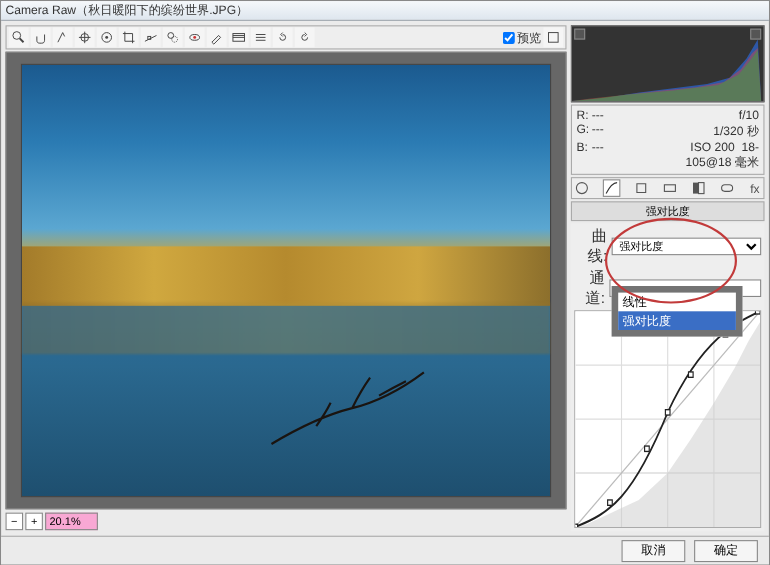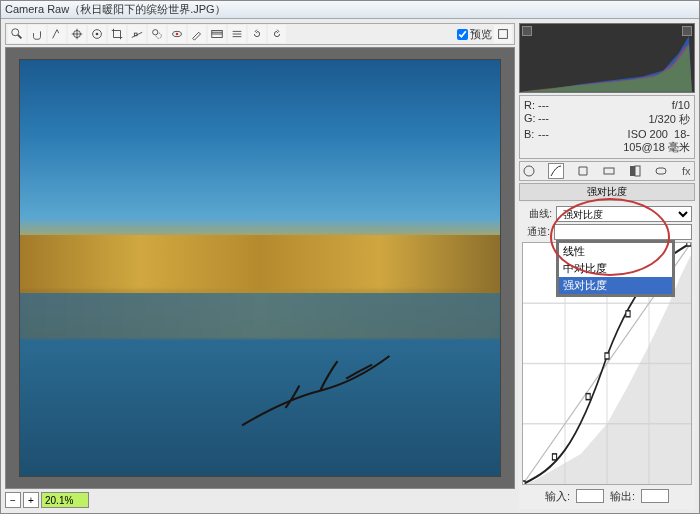--- a/index.html
+++ b/index.html
@@ -15,38 +15,38 @@
 .preview-chk{display:flex;align-items:center;gap:2px;font-size:10px;color:#333;}
 .preview-chk input{width:11px;height:11px;}
 .viewport{flex:1;background:#676767;border:1px solid #888;display:flex;align-items:center;justify-content:center;position:relative;}
 .imgbox{width:95%;height:95%;background:linear-gradient(to bottom,#1b5a8f 0%,#2b7bb3 18%,#5ba7d1 38%,#cda53a 45%,#d4a038 52%,#2b6e9e 56%,#2a688f 70%,#1e4f6f 100%);position:relative;border:1px solid #444;}
 .trees{position:absolute;top:42%;left:0;right:0;height:14%;background:linear-gradient(to right,#a37b2a,#d0a83f,#b58a2e,#cfa640,#8c6f2c);}
 .refl{position:absolute;top:55%;left:0;right:0;height:12%;background:linear-gradient(to right,#8b6a2b55,#b0903855,#8f732d55);filter:blur(1px);}
 .branch{position:absolute;bottom:10%;left:40%;width:45%;height:25%;}
 .branch svg{width:100%;height:100%;}
 .zoombar{height:18px;display:flex;align-items:center;gap:2px;}
 .zoombar .zbtn{width:16px;height:16px;background:#fff;border:1px solid #888;display:flex;align-items:center;justify-content:center;font-size:10px;cursor:pointer;}
-.zoombar .zval{height:16px;min-width:48px;background:#bef264;border:1px solid #888;display:flex;align-items:center;padding:0 3px;font-size:10px;}
+.zoombar .zval{height:16px;min-width:48px;background:#f9a8d4;border:1px solid #888;display:flex;align-items:center;padding:0 3px;font-size:10px;}
 .right{width:176px;display:flex;flex-direction:column;gap:2px;}
 .histo{height:70px;background:#333;border:1px solid #777;position:relative;overflow:hidden;}
 .histo .tri{position:absolute;top:2px;width:10px;height:10px;border:1px solid #888;background:#555;}
 .histo .tri.l{left:2px;} .histo .tri.r{right:2px;}
 .histo svg{position:absolute;bottom:0;left:0;width:100%;height:85%;}
 .meta{background:#eee;border:1px solid #aaa;padding:3px 4px;font-size:9px;color:#333;display:grid;grid-template-columns:14px 1fr 14px 1fr;row-gap:1px;}
 .tabstrip{height:20px;background:#eee;border:1px solid #aaa;display:flex;align-items:center;padding:0 2px;gap:12px;}
 .tabstrip .tab{width:18px;height:16px;display:flex;align-items:center;justify-content:center;cursor:pointer;}
 .tablabel{background:#ddd;border:1px solid #aaa;text-align:center;font-size:10px;padding:1px 0;}
 .subtab{height:16px;display:flex;gap:4px;font-size:10px;color:#333;padding-left:2px;}
 .subtab span{cursor:pointer;}
 .subtab .sel{color:#000;border-bottom:1px solid #555;}
 .panel{flex:1;background:#eee;border:1px solid transparent;display:flex;flex-direction:column;gap:2px;padding:2px;}
 .frow{display:flex;align-items:center;gap:4px;position:relative;}
-.frow label{width:30px;font-size:10px;color:#333;text-align:right;}
+.frow label{width:30px;font-size:14px;color:#333;text-align:right;}
 .frow select,.frow input[type=text]{flex:1;height:16px;border:1px solid #888;background:#fff;font-size:10px;padding:0 2px;}
-.dropdown{position:absolute;top:16px;left:34px;right:17px;background:#fff;border:3px solid #737373;z-index:5;font-size:10px;}
+.dropdown{position:absolute;top:16px;left:34px;right:17px;background:#fff;border:6px solid #737373;z-index:5;font-size:10px;}
 .dropdown div{padding:1px 4px;cursor:pointer;}
 .dropdown .hi{background:#3a6ec5;color:#fff;}
 .circle{position:absolute;pointer-events:none;border:2px solid #c23a3a;border-radius:50%;z-index:6;}
 .curvebox{flex:1;background:#fff;border:1px solid #aaa;position:relative;min-height:140px;}
 .curvebox svg{position:absolute;inset:0;width:100%;height:100%;}
 .io{display:flex;justify-content:center;gap:6px;font-size:10px;color:#333;padding:2px 0;}
 .io input{width:28px;height:14px;border:1px solid #888;background:#fff;font-size:10px;}
 .footer{height:26px;border-top:1px solid #aaa;display:flex;align-items:center;justify-content:flex-end;gap:8px;padding:0 10px;background:#ebebeb;}
 .footer button{min-width:58px;height:20px;background:#f5f5f5;border:1px solid #888;font-size:11px;cursor:pointer;}
 </style>
@@ -245,21 +245,20 @@
       <div class="panel" style="position:relative">
         <div class="frow">
           <label>曲线:</label>
           <select><option>强对比度</option></select>
         </div>
         <div class="frow" style="position:relative">
           <label>通道:</label>
           <input type="text" readonly="" style="">
           <div class="dropdown">
             <div>线性</div>
-            <div>中对比度</div>
             <div class="hi">强对比度</div>
           </div>
         </div>
         <div class="circle" style="top:-6px;left:30px;width:120px;height:78px;"></div>
         <div class="curvebox">
           <svg viewBox="0 0 160 160" preserveAspectRatio="none">
             <rect x="0" y="0" width="160" height="160" fill="#fff"></rect>
             <g stroke="#ddd">
               <line x1="40" y1="0" x2="40" y2="160"></line>
                 <line x1="80" y1="0" x2="80" y2="160"></line>
@@ -275,22 +274,20 @@
               <rect x="-2" y="158" width="4" height="4"></rect>
                 <rect x="28" y="140" width="4" height="4"></rect>
                 <rect x="60" y="100" width="4" height="4"></rect>
               <rect x="78" y="73" width="4" height="4"></rect>
                 <rect x="98" y="45" width="4" height="4"></rect>
                 <rect x="128" y="15" width="4" height="4"></rect>
                 <rect x="156" y="-2" width="4" height="4"></rect>
             </g>
           </svg>
         </div>
-        <div class="io">
-          <span>输入:</span>
-            <input style="">
-          <span>输出:</span>
-            <input style="">
-        </div>
       </div>
     </div>
+  </div>
+  <div class="footer">
+    <button>取消</button>
+    <button>确定</button>
   </div>
 </div>
 
 </body></html>

